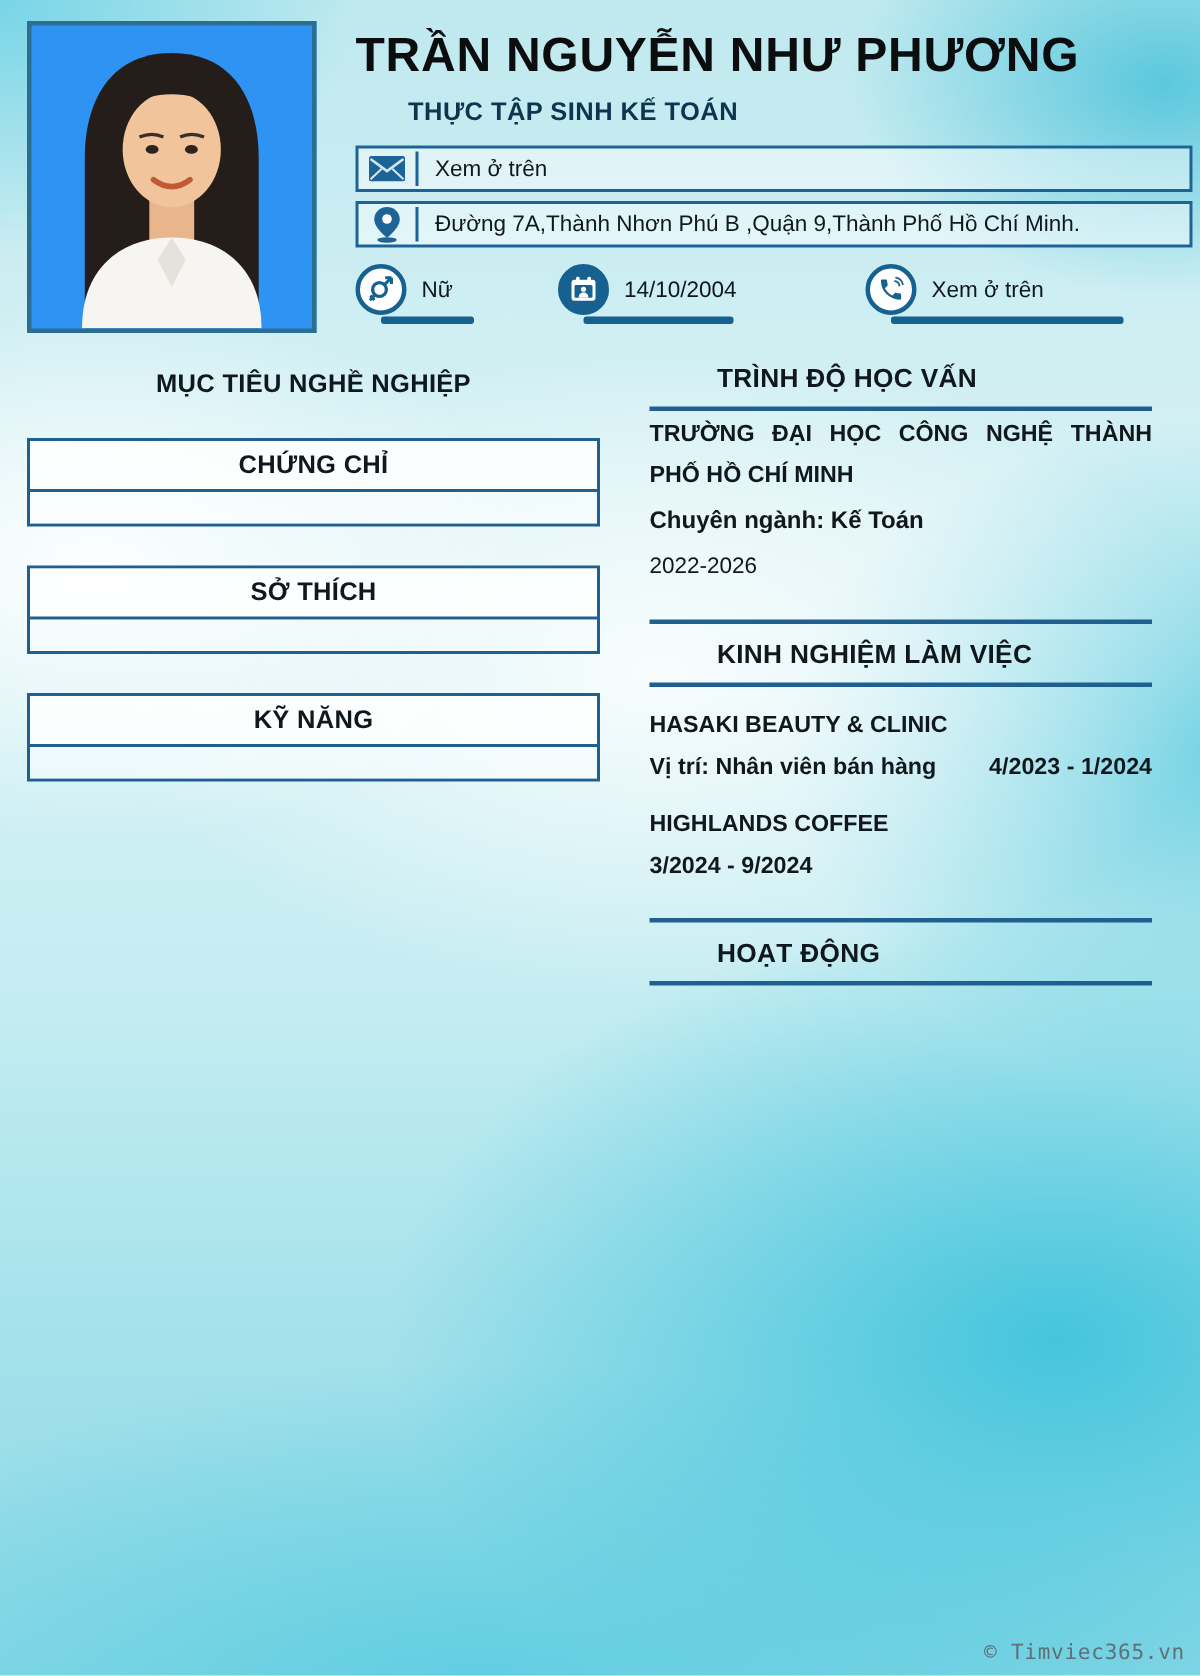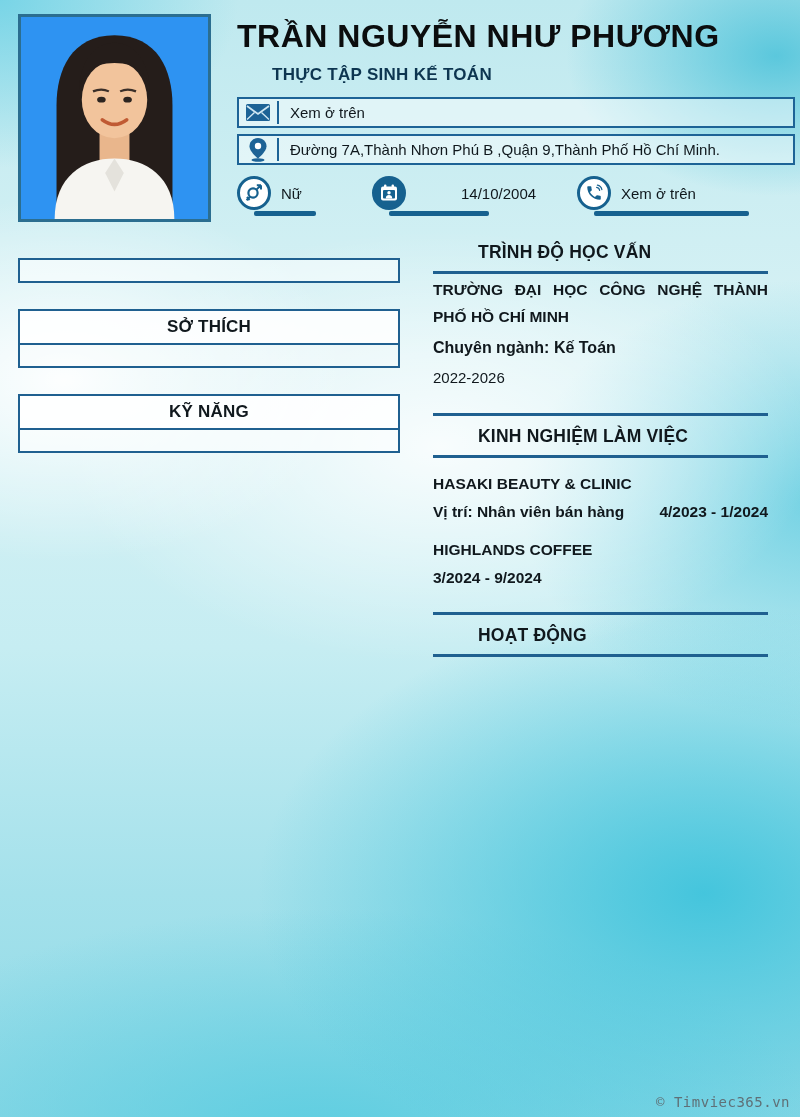--- a/index.html
+++ b/index.html
@@ -29,21 +29,21 @@
   .jobtitle { font-size:17px; font-weight:bold; color:#0d3550; margin:9px 0 12px 35px; letter-spacing:.3px; }
   .contact-box {
     display:flex; align-items:center; border:2px solid #1d6396;
     background:rgba(255,255,255,0.45); height:31px; margin-bottom:6px;
   }
   .contact-icon { width:38px; display:flex; justify-content:center; align-items:center; flex:0 0 38px; }
   .v-divider { width:2px; height:23px; background:#1d6396; flex:0 0 2px; }
   .contact-text { padding-left:11px; font-size:15px; color:#10181d; white-space:nowrap; }
   .contact-row3 { display:flex; margin-top:11px;align-items:center; }
   .pill { position:relative; display:flex; align-items:center; height:40px; padding-bottom:6px; }
-  .pill-gender { width:134px; } .pill-dob { width:170px; margin-left:1px;gap:45px; } .pill-phone { margin-left:35px; }
+  .pill-gender { width:134px; } .pill-dob { width:170px; margin-left:1px; } .pill-phone { margin-left:35px; }
   .circle-icon {
     width:34px; height:34px; border-radius:50%; background:#ffffff; border:3px solid #16618f;
     display:flex; align-items:center; justify-content:center; z-index:1; flex:0 0 34px;
   }
   .circle-icon.filled { background:#16618f; }
   .pill-label { font-size:15px; margin-left:10px; white-space:nowrap; }
   .pill-line { position:absolute; bottom:0; left:17px; height:5px; background:#16618f; border-radius:2px; }
   .pill-gender .pill-line { width:62px; } .pill-dob .pill-line { width:100px; } .pill-phone .pill-line { width:155px; }
   
   .columns { position:absolute; left:18px; top:232px; width:764px; display:flex; }
@@ -166,22 +166,32 @@
         </span>
         <span class="pill-label">Xem ở trên</span>
         <span class="pill-line"></span>
       </div>
     </div>
   </div>
 
   <div class="columns">
 
     <div class="col-left">
+      <div>
+        <div class="obj-title">MỤC TIÊU NGHỀ NGHIỆP</div>
+        <div class="obj-text">
+
+        <p></p>
+            <p></p>
+            <p></p>
+          </div>
+      </div>
 
       <div class="lbox">
+        <div class="lbox-header">CHỨNG CHỈ</div>
         <div class="lbox-body">
 
         <div class="item"></div>
             <div class="item"></div>
             <div class="item"></div>
             <div class="item"></div>
           </div>
       </div>
 
       <div class="lbox lbox-hobby">

